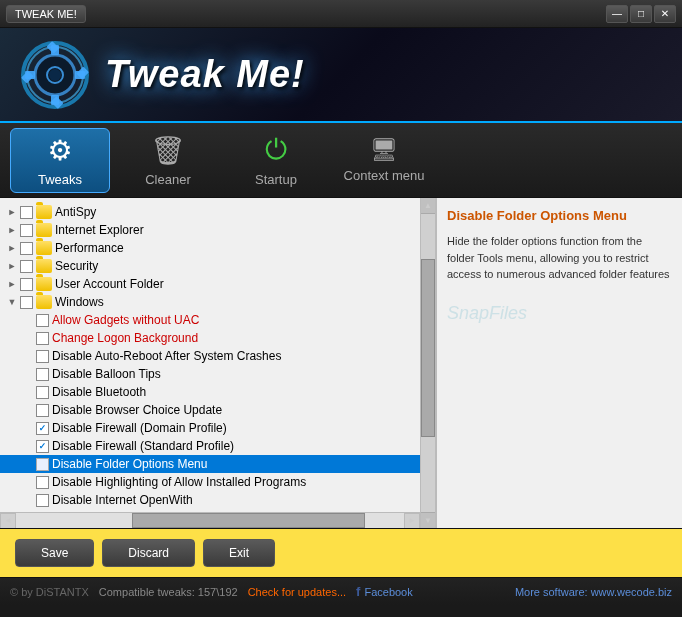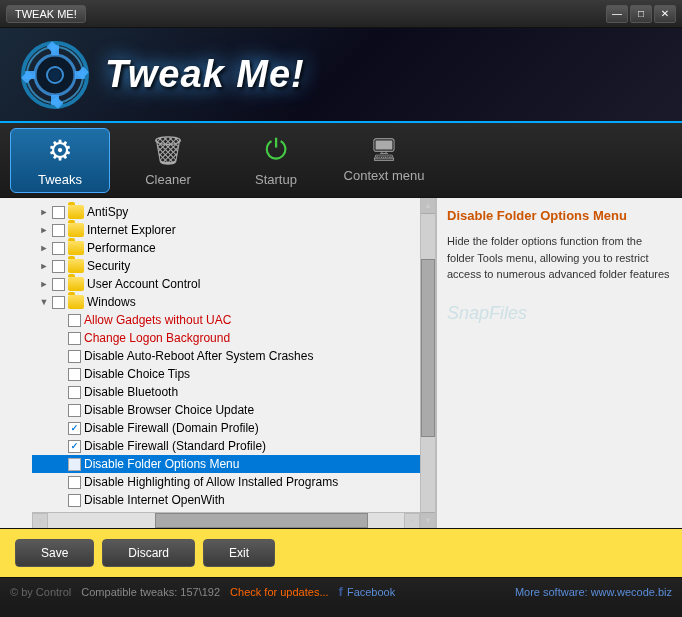--- a/index.html
+++ b/index.html
@@ -122,21 +122,20 @@
       background: #2a2a2a;
     }
 
     
     .tree-panel {
       width: 420px;
       background: #f0f0f0;
       overflow: hidden;
       display: flex;
       flex-direction: column;
-      padding-left: 32px;
     }
     .tree-scroll {
       flex: 1;
       overflow-y: auto;
       overflow-x: hidden;
       padding: 5px 0;
     }
     .tree-scroll::-webkit-scrollbar { width: 16px; }
     .tree-scroll::-webkit-scrollbar-track { background: #e0e0e0; }
     .tree-scroll::-webkit-scrollbar-thumb { background: #aaa; border: 1px solid #888; }
@@ -390,21 +389,21 @@
         <span class="tree-expand closed"></span>
         <span class="tree-checkbox"></span>
         <span class="folder-icon"></span>
         <span class="item-text">Security</span>
       </div>
 
       <div class="tree-item">
         <span class="tree-expand closed"></span>
         <span class="tree-checkbox"></span>
         <span class="folder-icon"></span>
-        <span class="item-text">User Account Control</span>
+        <span class="item-text">User Account Folder</span>
       </div>
 
       <div class="tree-item">
         <span class="tree-expand open"></span>
         <span class="tree-checkbox"></span>
         <span class="folder-icon"></span>
         <span class="item-text">Windows</span>
       </div>
 
       <div class="tree-item indent-1">
@@ -421,21 +420,21 @@
 
       <div class="tree-item indent-1">
         <span class="tree-expand leaf"></span>
         <span class="tree-checkbox"></span>
         <span class="item-text">Disable Auto-Reboot After System Crashes</span>
       </div>
 
       <div class="tree-item indent-1">
         <span class="tree-expand leaf"></span>
         <span class="tree-checkbox"></span>
-        <span class="item-text">Disable Choice Tips</span>
+        <span class="item-text">Disable Balloon Tips</span>
       </div>
 
       <div class="tree-item indent-1">
         <span class="tree-expand leaf"></span>
         <span class="tree-checkbox"></span>
         <span class="item-text">Disable Bluetooth</span>
       </div>
 
       <div class="tree-item indent-1">
         <span class="tree-expand leaf"></span>
@@ -499,21 +498,21 @@
   </div>
 </div>
 
 <div class="action-bar">
   <button class="action-btn">Save</button>
   <button class="action-btn">Discard</button>
   <button class="action-btn">Exit</button>
 </div>
 
 <div class="status-bar">
-  <span class="status-copyright">© by Control</span>
+  <span class="status-copyright">© by DiSTANTX</span>
   <span class="status-tweaks">Compatible tweaks: 157\192</span>
   <span class="status-update">Check for updates...</span>
   <span class="status-fb">
     <span style="color:#3b5998;font-weight:bold;font-size:13px;">f</span>
     <span>Facebook</span>
   </span>
   <span class="status-website">More software: www.wecode.biz</span>
 </div>
 
 </body></html>

